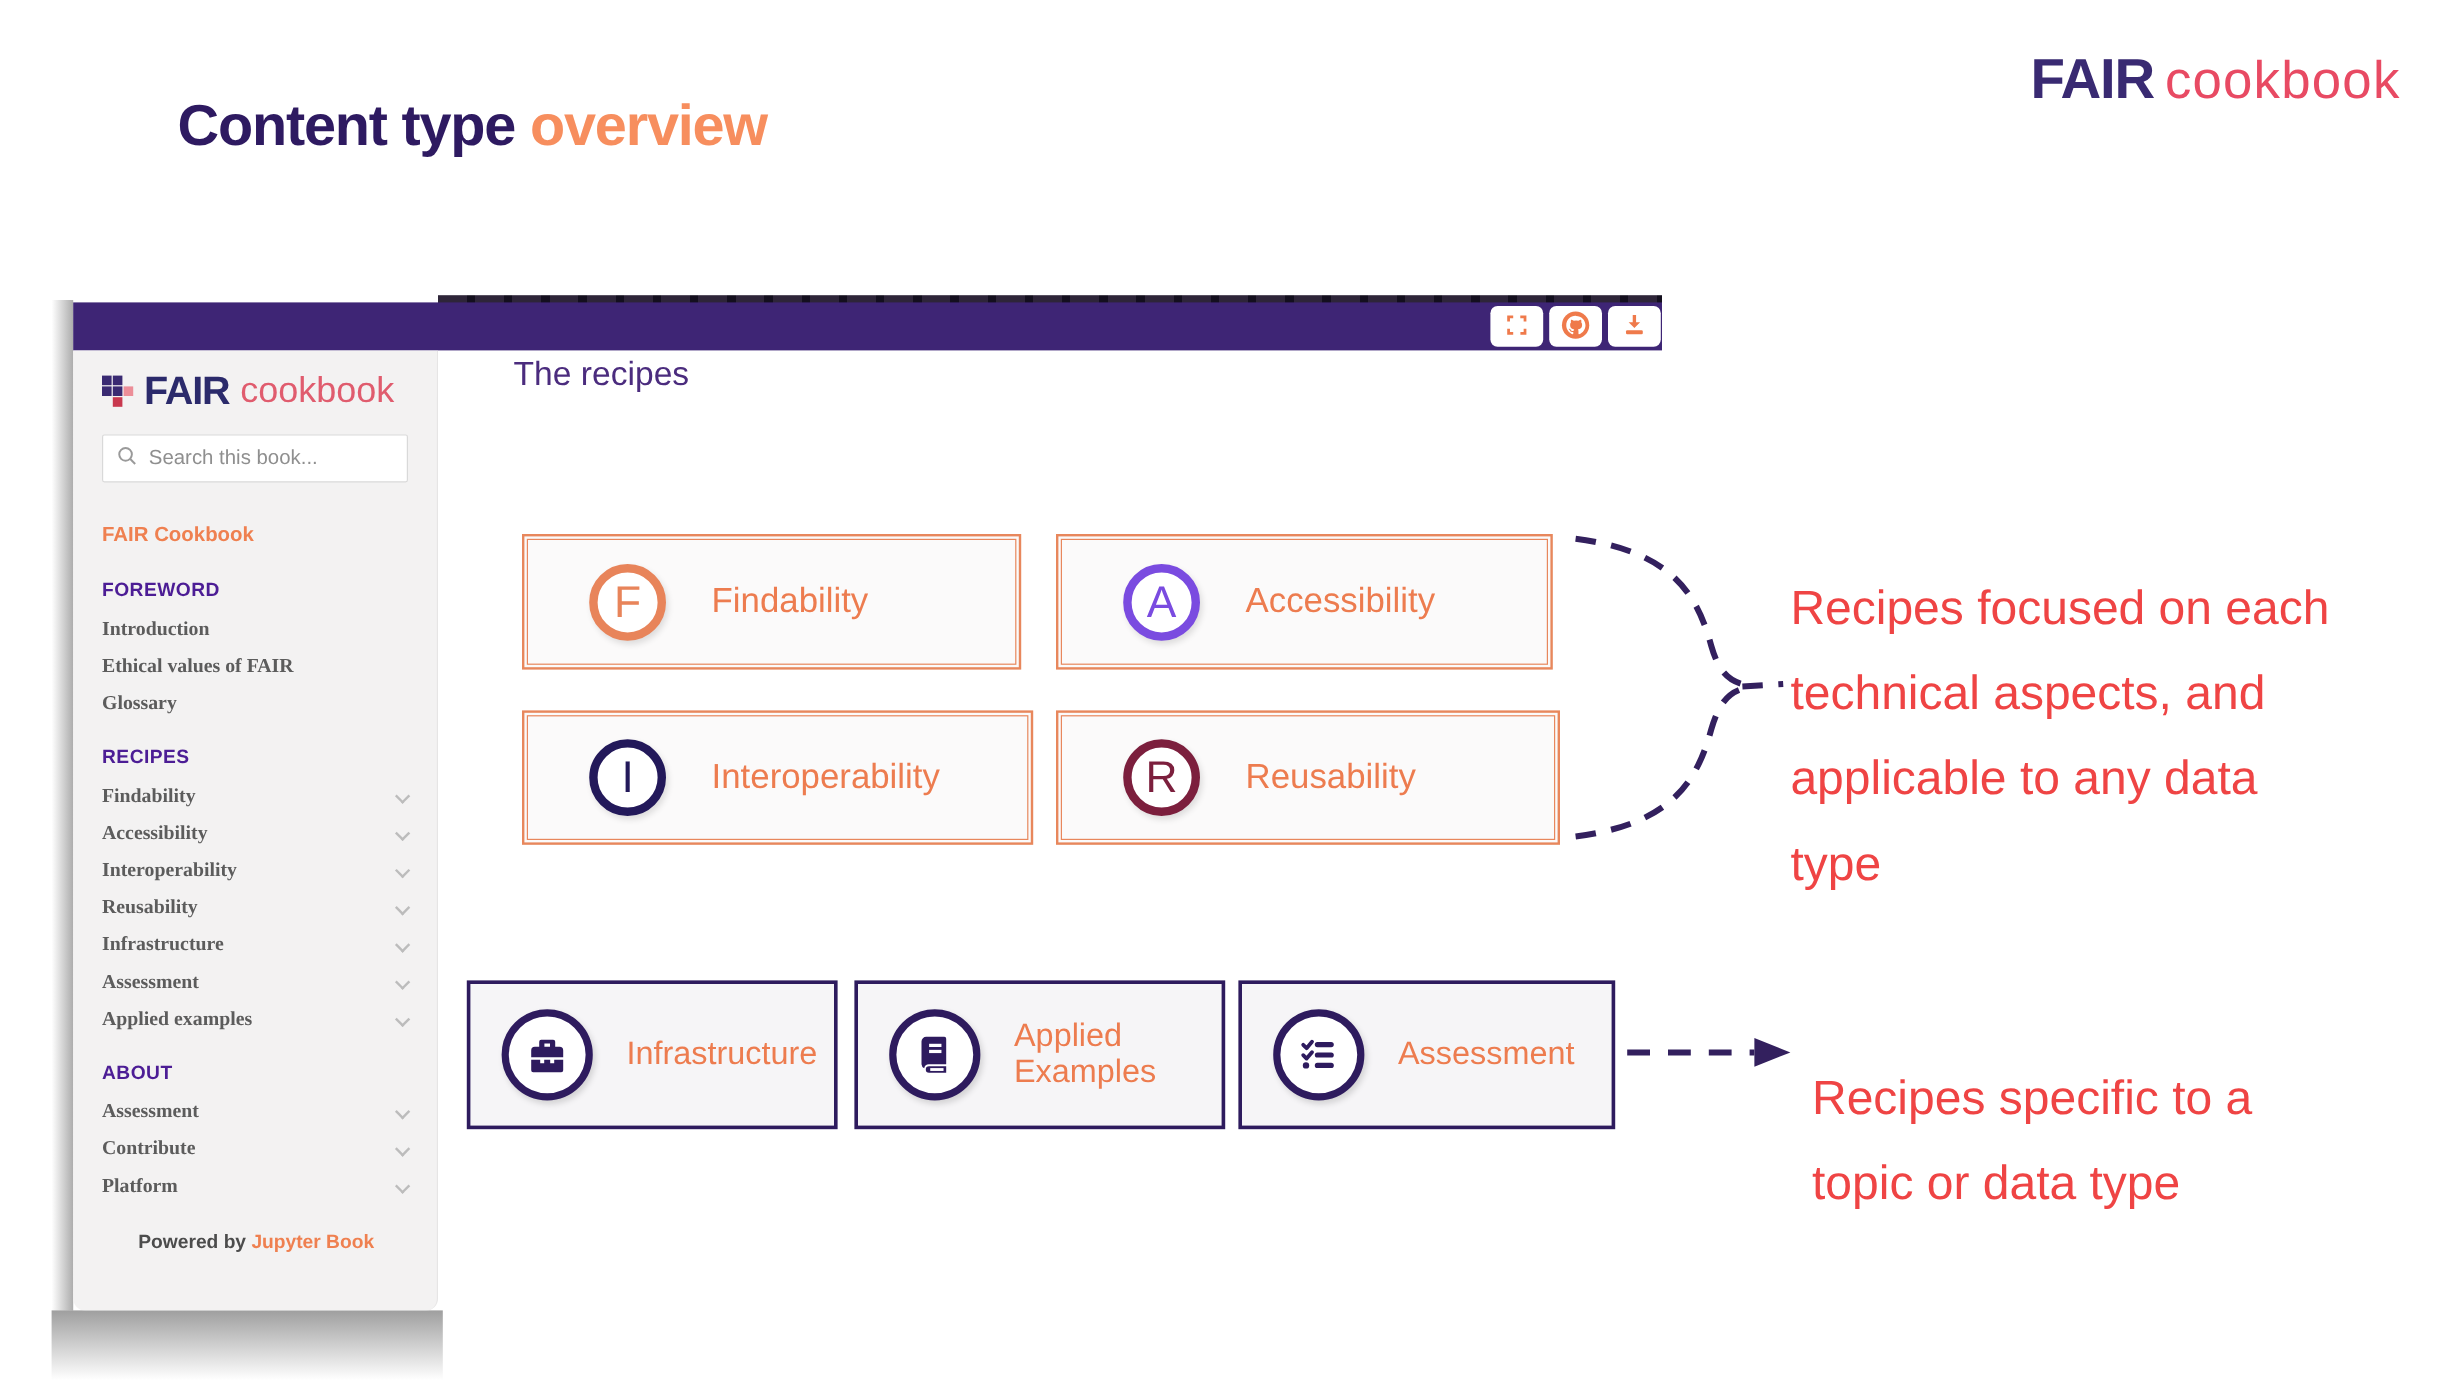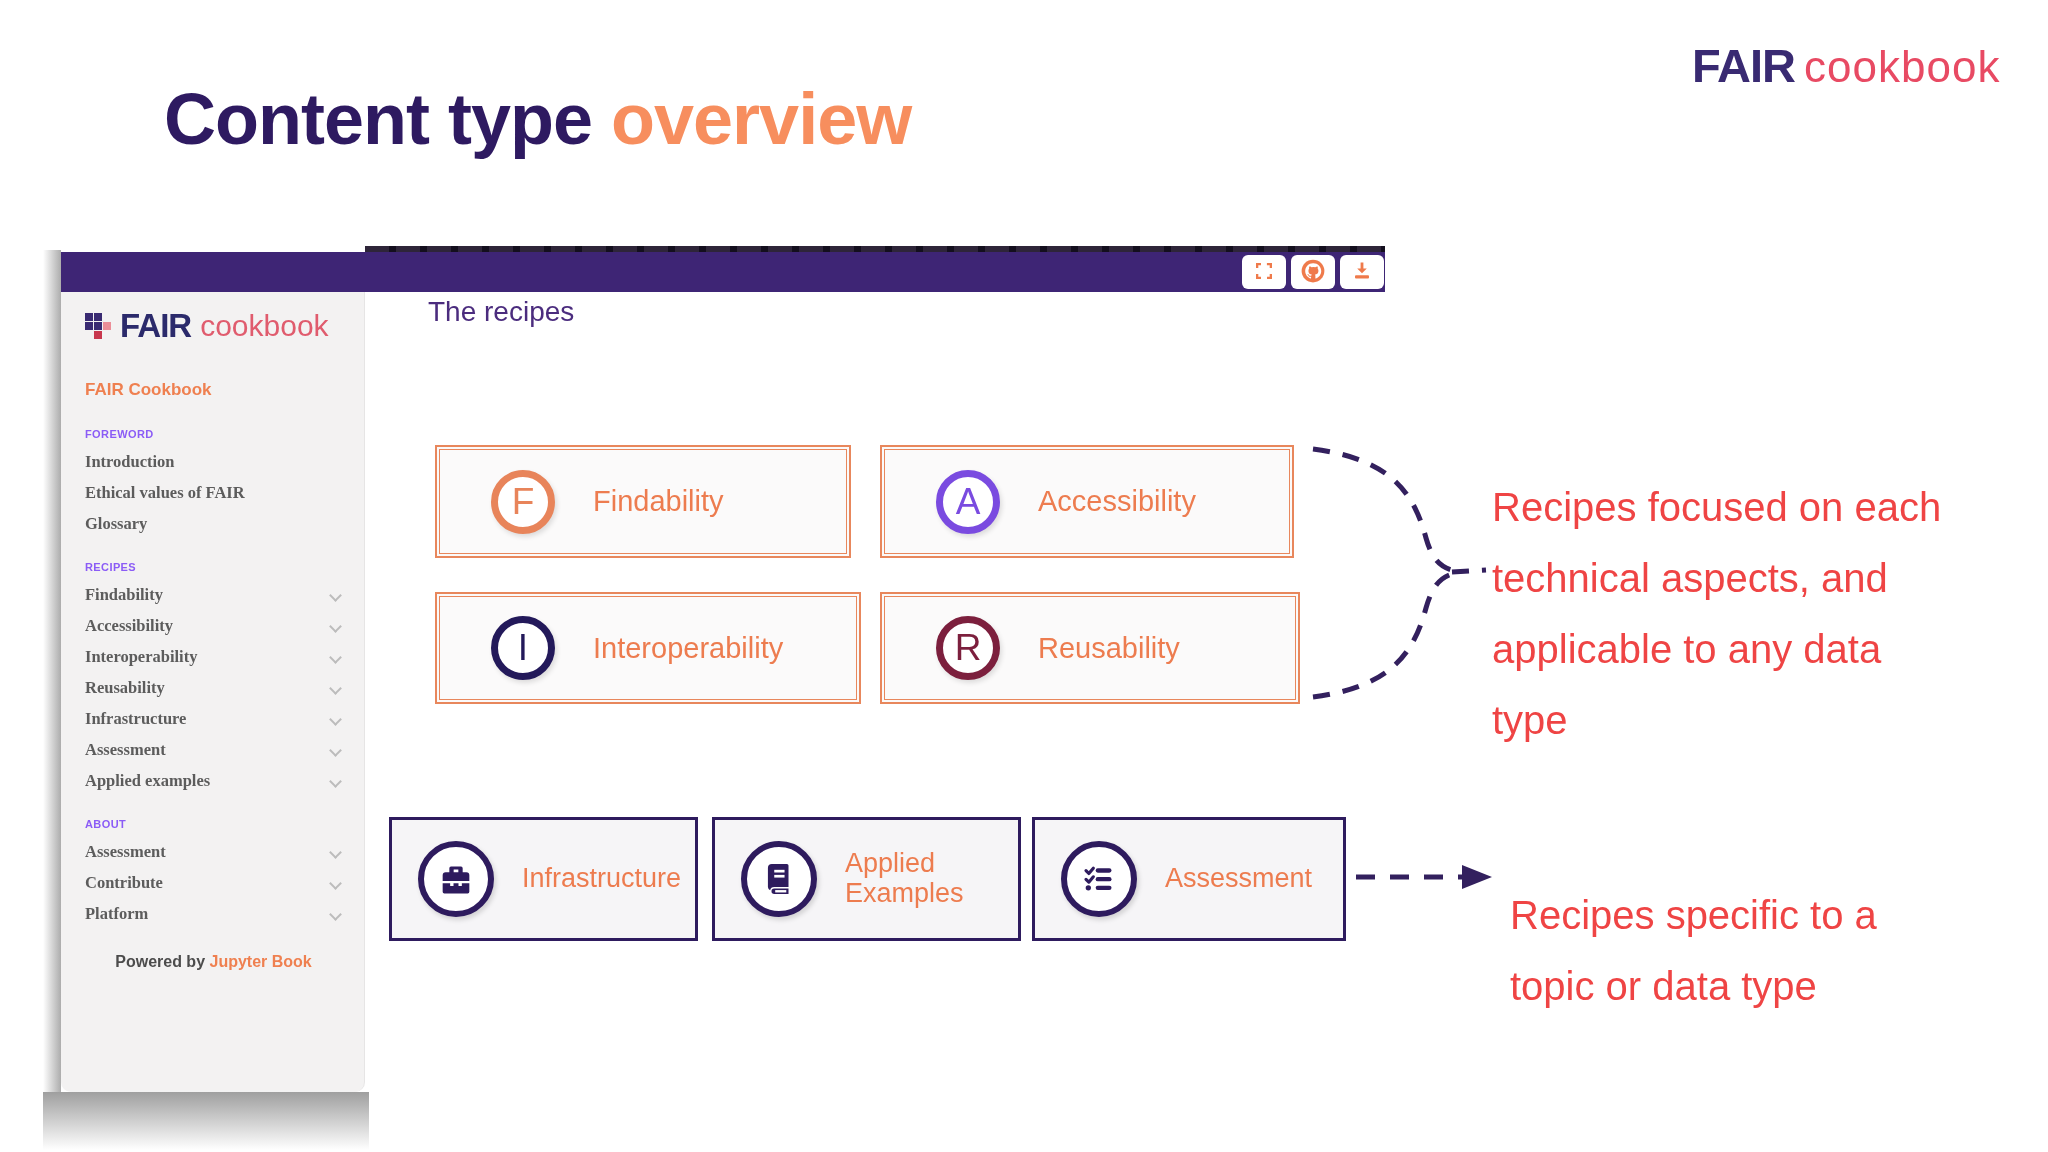--- a/index.html
+++ b/index.html
@@ -1,20 +1,20 @@
 <!DOCTYPE html>
 <html><head>
 <meta charset="utf-8">
 <style>
   * { margin:0; padding:0; box-sizing:border-box; }
   html,body { width:2048px; height:1152px; }
   body { font-family:"Liberation Sans", sans-serif; background:#ffffff; position:relative; overflow:hidden; }
 
   
-  .slide-title { position:absolute; left:164px; top:78px; font-size:72px; font-weight:bold; letter-spacing:-1px; }
+  .slide-title { position:absolute; left:148px; top:78px; font-size:48px; font-weight:bold; letter-spacing:-1px; }
   .slide-title .t-main { color:#2e1a61; }
   .slide-title .t-accent { color:#f78e5e; }
 
   
   .brand { position:absolute; left:1692px; top:38px; display:flex; align-items:baseline; gap:9px; }
   .brand .b-fair { font-size:47px; font-weight:bold; color:#392a72; letter-spacing:-1px; }
   .brand .b-cook { font-size:44px; font-weight:400; color:#e84a63; letter-spacing:1px; }
 
   
   .win-shadow-left { position:absolute; left:43px; top:250px; width:18px; height:842px;
@@ -41,21 +41,21 @@
   .sb-logo .l-cook { font-size:30px; font-weight:400; color:#e05c6e; }
 
   .sb-search { margin:16px 24px 0 24px; height:40px; background:#ffffff; border:1px solid #d9d9d9;
     border-radius:2px; display:flex; align-items:center; padding:0 10px; gap:8px; }
   .sb-search input { border:none; outline:none; font-size:17px; color:#555; width:200px; background:transparent;
     font-family:"Liberation Sans", sans-serif; }
   .sb-search input::placeholder { color:#8f8f8f; }
 
   .sb-nav { padding:0 22px 0 24px; font-size:16.5px; font-weight:bold; color:#5c5c5c; }
   .sb-root { margin-top:34px; color:#ef8050; font-size:17px; cursor:pointer; }
-  .sb-heading { margin-top:28px; color:#8b5cf6; font-size:11px; letter-spacing:.4px; }
+  .sb-heading { margin-top:28px; color:#4c1d95; font-size:16px; letter-spacing:.4px; }
   .sb-item { margin-top:13px; display:flex; align-items:center; justify-content:space-between; cursor:pointer; line-height:18px;font-family:Liberation Serif, serif; }
   .chev { width:9px; height:9px; border-right:2px solid #bcbcbc; border-bottom:2px solid #bcbcbc;
     transform:rotate(45deg); margin-right:2px; flex:none; }
   .sb-footer { margin-top:30px; text-align:center; font-size:16px; font-weight:bold; color:#4c4c4c; }
   .sb-footer .jb { color:#ef8050; cursor:pointer; }
 
   
   .page-title { position:absolute; left:384px; top:296px; font-size:28px; color:#4b2c7e;margin-left:44px; }
 
   .fair-box { position:absolute; background:#fbfafa; border:2px solid #e8875c; display:flex; align-items:center; cursor:pointer; }
@@ -134,20 +134,29 @@
         <i class="px-a"></i>
         <i class="px-c"></i>
       <i class="px-o"></i>
         <i class="px-b"></i>
         <i class="px-o"></i>
     </span>
     <span class="l-fair">FAIR</span>
     <span class="l-cook">cookbook</span>
   </div>
 
+  <div class="sb-search">
+    <span>
+      <svg width="20" height="20" viewBox="0 0 22 22">
+          <circle cx="9.5" cy="9.5" r="5.8" stroke="#9a9a9a" stroke-width="1.8" fill="none"></circle>
+          <line x1="13.8" y1="13.8" x2="18.3" y2="18.3" stroke="#9a9a9a" stroke-width="1.8"></line>
+        </svg>
+    </span>
+    <input type="text" placeholder="Search this book..." style="">
+  </div>
 
   <div class="sb-nav">
     <div class="sb-root">FAIR Cookbook</div>
 
     <div class="sb-heading">FOREWORD</div>
     <div class="sb-item">
         <span>Introduction</span>
       </div>
     <div class="sb-item">
         <span>Ethical values of FAIR</span>

